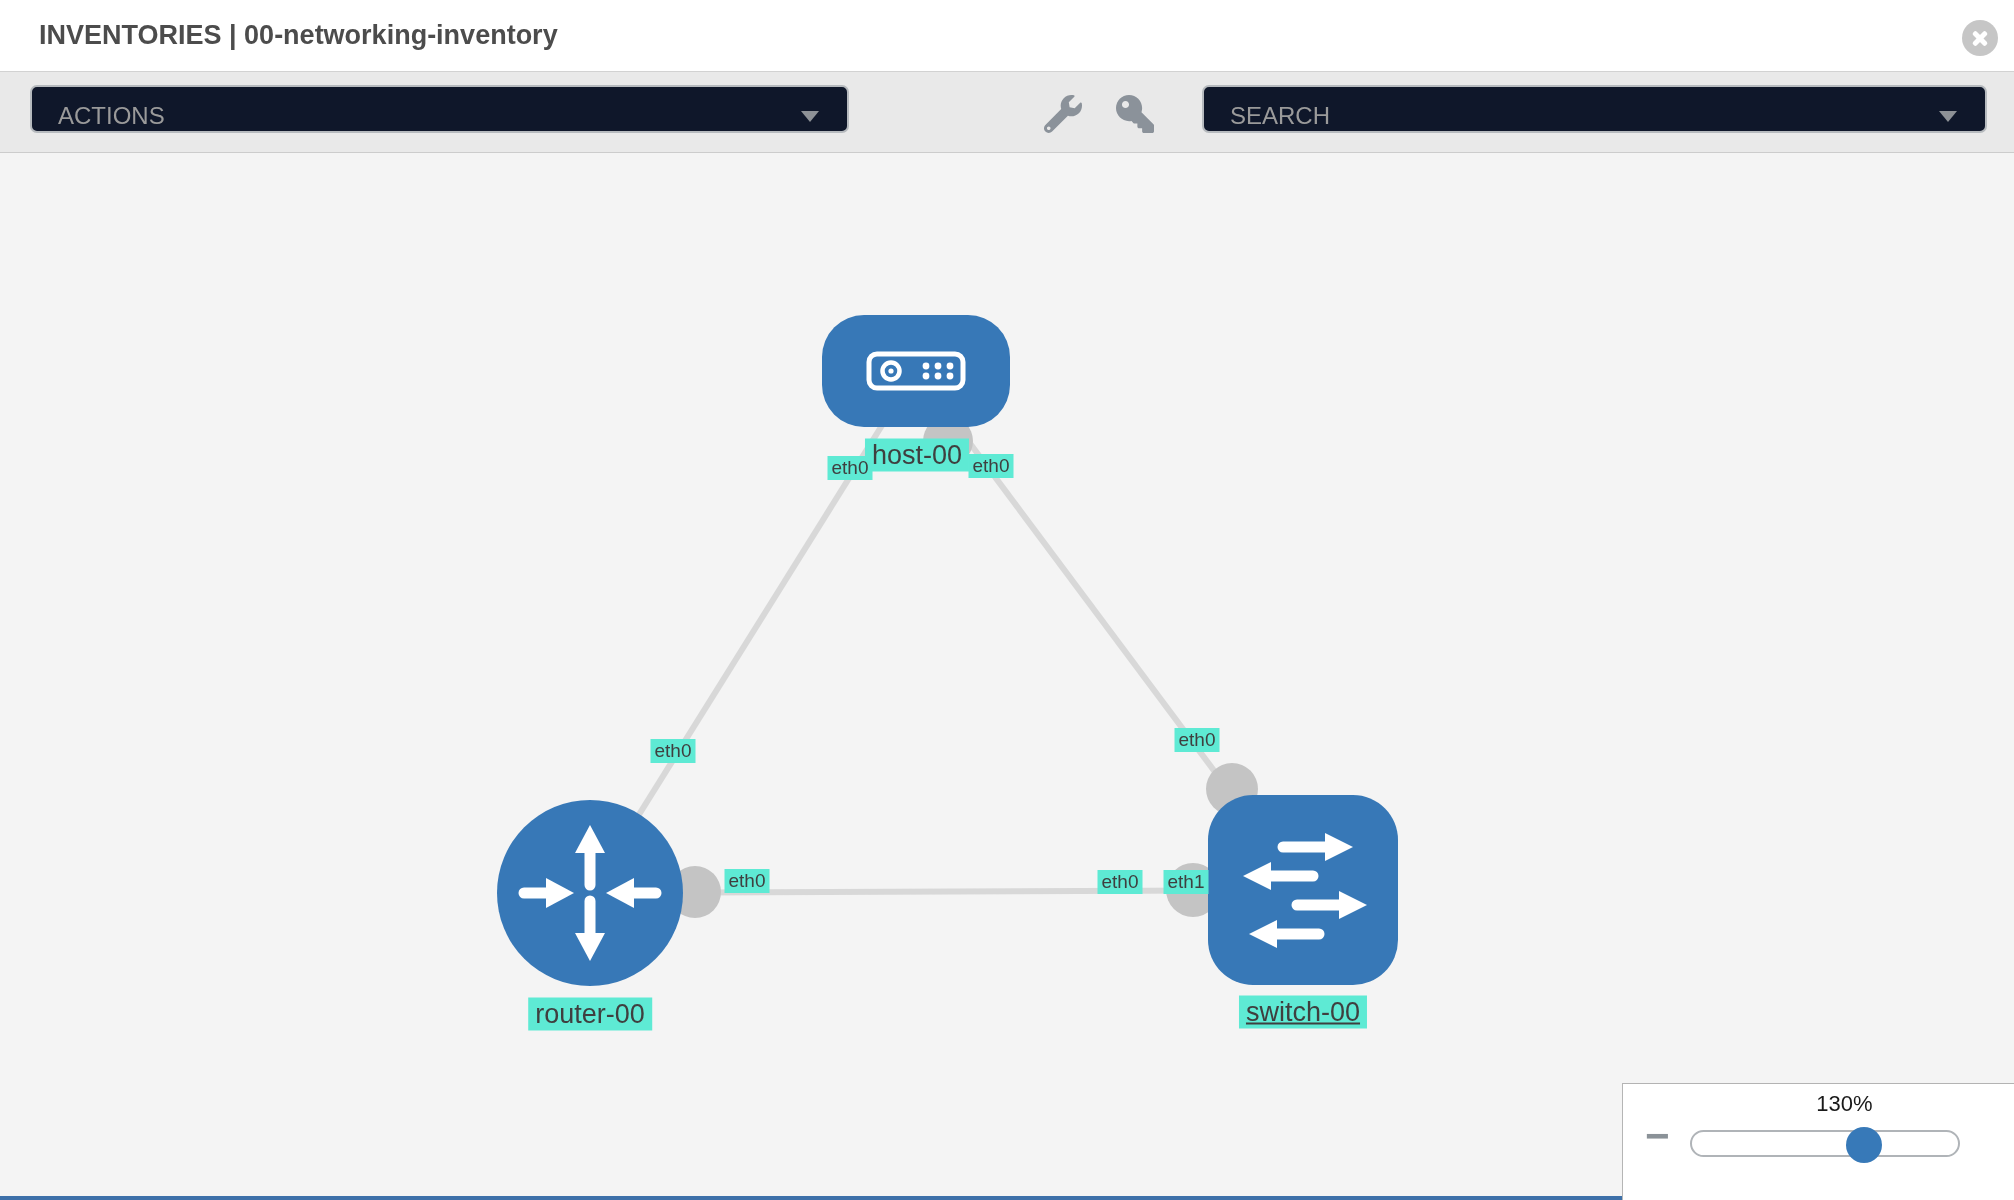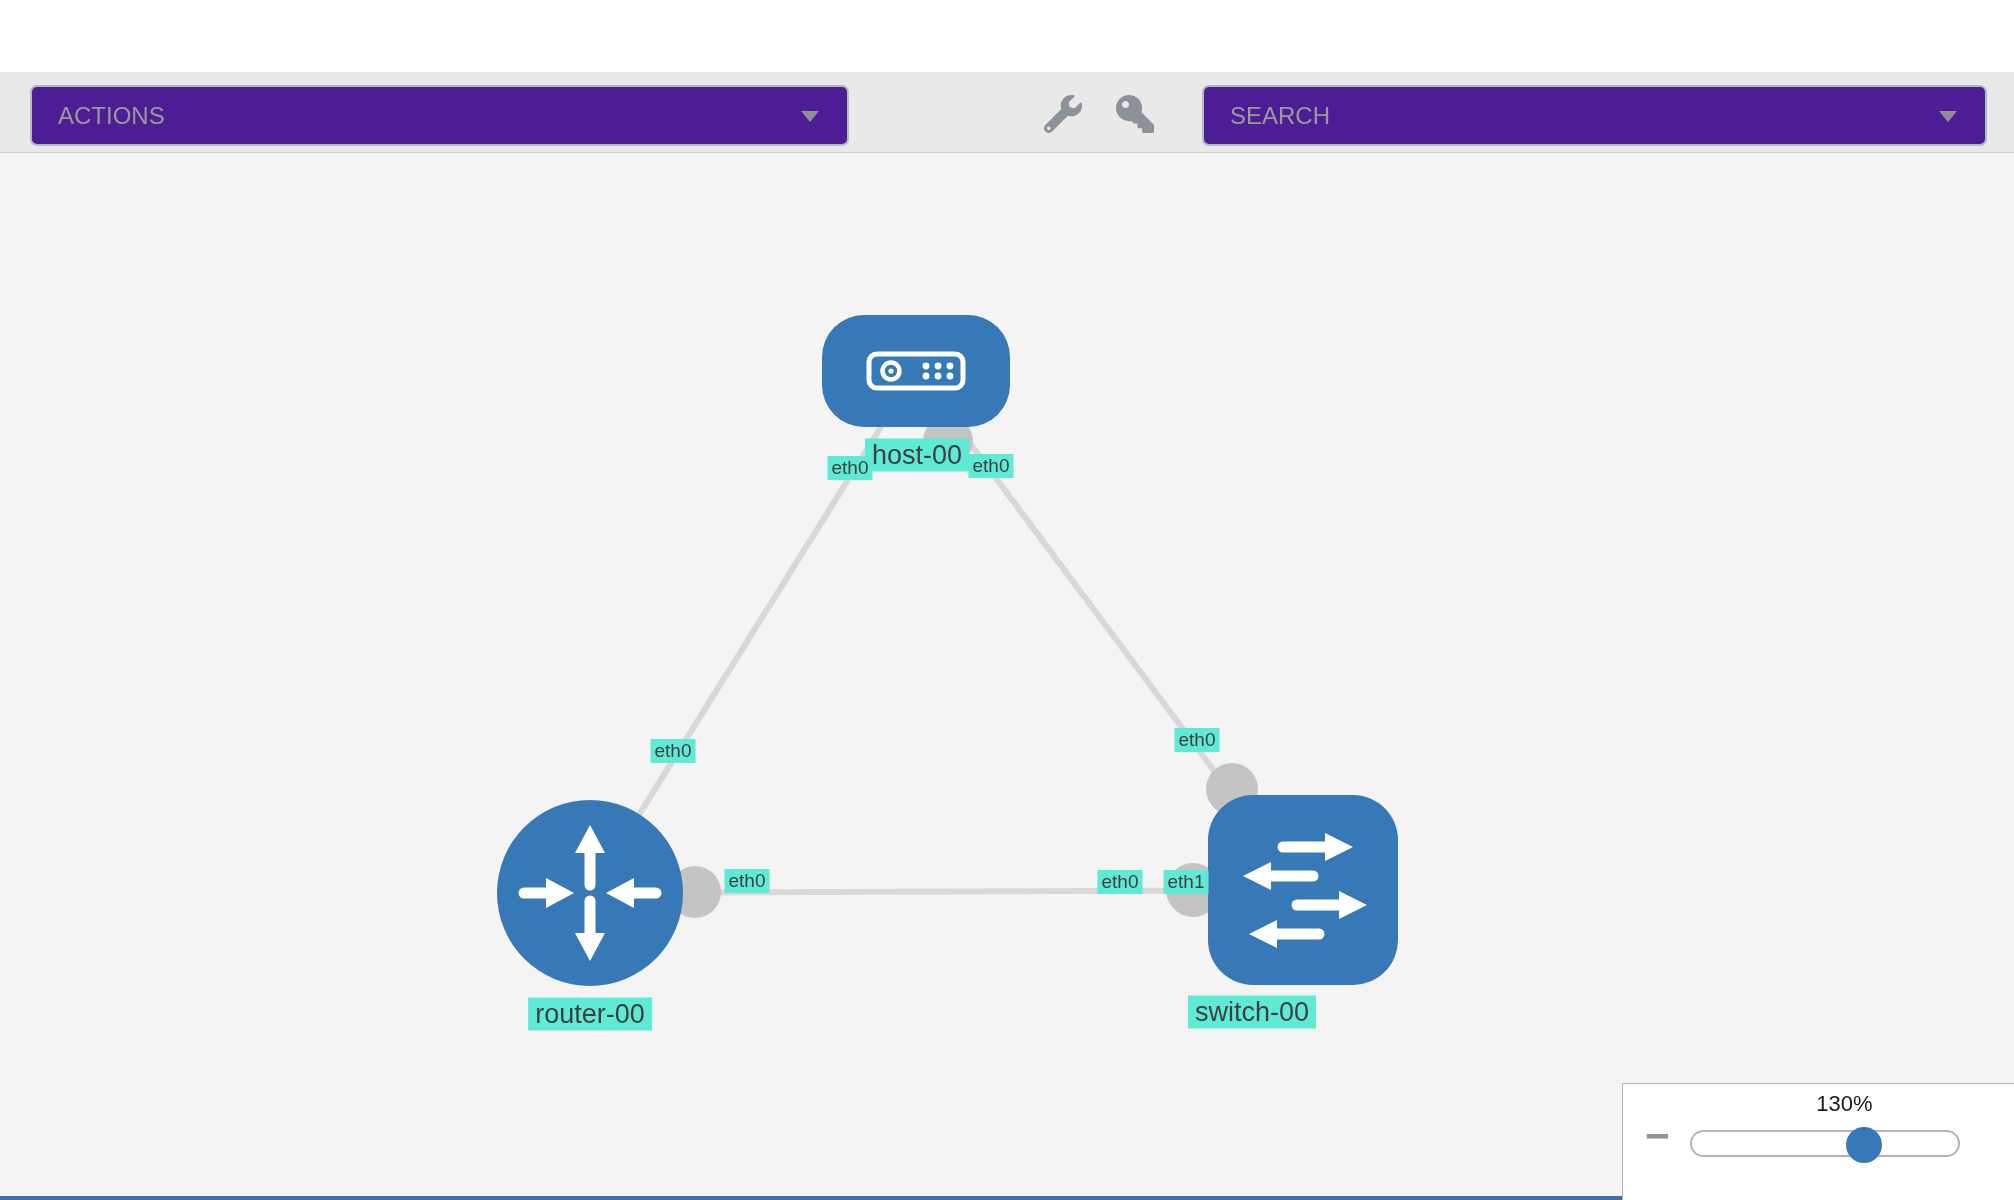--- a/index.html
+++ b/index.html
@@ -15,21 +15,21 @@
     background:#c6c6c6;cursor:pointer;}
   .close-x{position:absolute;left:50%;top:50%;width:100%;height:100%;}
   .close-x::before,.close-x::after{content:"";position:absolute;left:-9px;top:-2.5px;
     width:18px;height:5px;border-radius:2px;background:#ffffff;}
   .close-x::before{transform:rotate(45deg);}
   .close-x::after{transform:rotate(-45deg);}
 
   
   .toolbar{position:absolute;left:0;top:72px;width:100%;height:81px;background:#e9e9e9;
     border-bottom:1px solid #cccccc;box-sizing:border-box;}
-  .select-box{position:absolute;top:13px;height:61px;background:#4c1d95;
+  .select-box{position:absolute;top:13px;height:48px;background:#0f172a;
     border:2px solid #b6babe;border-radius:7px;box-sizing:border-box;cursor:pointer;}
   .select-actions{left:30px;width:819px;}
   .select-search{left:1202px;width:785px;}
   .select-text{position:absolute;left:26px;top:0;height:57px;line-height:57px;
     font-size:24px;color:#9a9a9a;}
   .caret{position:absolute;right:28px;top:24px;width:0;height:0;
     border-left:9px solid transparent;border-right:9px solid transparent;
     border-top:11px solid #8d9196;}
   .tool-icon{position:absolute;top:23px;width:38px;height:38px;cursor:pointer;}
   .tool-icon svg{width:100%;height:100%;fill:#8b929a;}
@@ -61,20 +61,26 @@
   .zoom-thumb{position:absolute;left:154px;top:-5px;width:36px;height:36px;
     border-radius:50%;background:#3779b8;cursor:grab;}
 
   .bottom-bar{position:absolute;left:0;bottom:0;width:1622px;height:4px;background:#3d70a9;z-index:4;}
 </style>
 </head>
 <body>
 
 <div class="app">
 
+  <div class="header">
+    <div class="header-title">INVENTORIES | 00-networking-inventory</div>
+    <div class="close-btn">
+        <span class="close-x"></span>
+      </div>
+  </div>
 
   <div class="toolbar">
     <div class="select-box select-actions">
       <span class="select-text">ACTIONS</span>
       <span class="caret"></span>
     </div>
 
     <div class="tool-icon icon-wrench">
       <svg viewBox="0 0 512 512">
           <path d="M507.73 109.1c-2.24-9.03-13.54-12.09-20.12-5.51l-74.36 74.36-67.88-11.31-11.31-67.88 74.36-74.36c6.62-6.62 3.43-17.9-5.66-20.16-47.38-11.74-99.55.91-136.58 37.93-39.64 39.64-50.55 97.1-34.05 147.2L18.74 402.76c-24.99 24.99-24.99 65.51 0 90.5 24.99 24.99 65.51 24.99 90.5 0l213.21-213.21c50.12 16.71 107.47 5.68 147.37-34.22 37.07-37.07 49.7-89.32 37.91-136.73zM64 472c-13.25 0-24-10.75-24-24 0-13.26 10.75-24 24-24s24 10.74 24 24c0 13.25-10.75 24-24 24z"></path>
@@ -152,21 +158,21 @@
           <line x1="-6" y1="15" x2="36" y2="15"></line>
           <polygon points="64,15 36,1 36,29" stroke="none"></polygon>
           <line x1="16" y1="44" x2="-26" y2="44"></line>
           <polygon points="-54,44 -26,30 -26,58" stroke="none"></polygon>
         </g>
       </g>
     </svg>
 
     <div class="node-label" style="left:917px;top:302px;">host-00</div>
     <div class="node-label" style="left:590px;top:861px;">router-00</div>
-    <div class="node-label" style="left:1252px;top:859px;">switch-00</div>
+    <div class="node-label" style="left:1303px;top:859px;text-decoration:underline;">switch-00</div>
 
     <div class="if-label" style="left:850px;top:315px;">eth0</div>
     <div class="if-label" style="left:991px;top:313px;">eth0</div>
     <div class="if-label" style="left:673px;top:598px;">eth0</div>
     <div class="if-label" style="left:747px;top:728px;">eth0</div>
     <div class="if-label" style="left:1197px;top:587px;">eth0</div>
     <div class="if-label" style="left:1120px;top:729px;">eth0</div>
     <div class="if-label if-over" style="left:1144px;top:729px;margin-left:42px;">eth1</div>
 
     <div class="zoom-panel">

